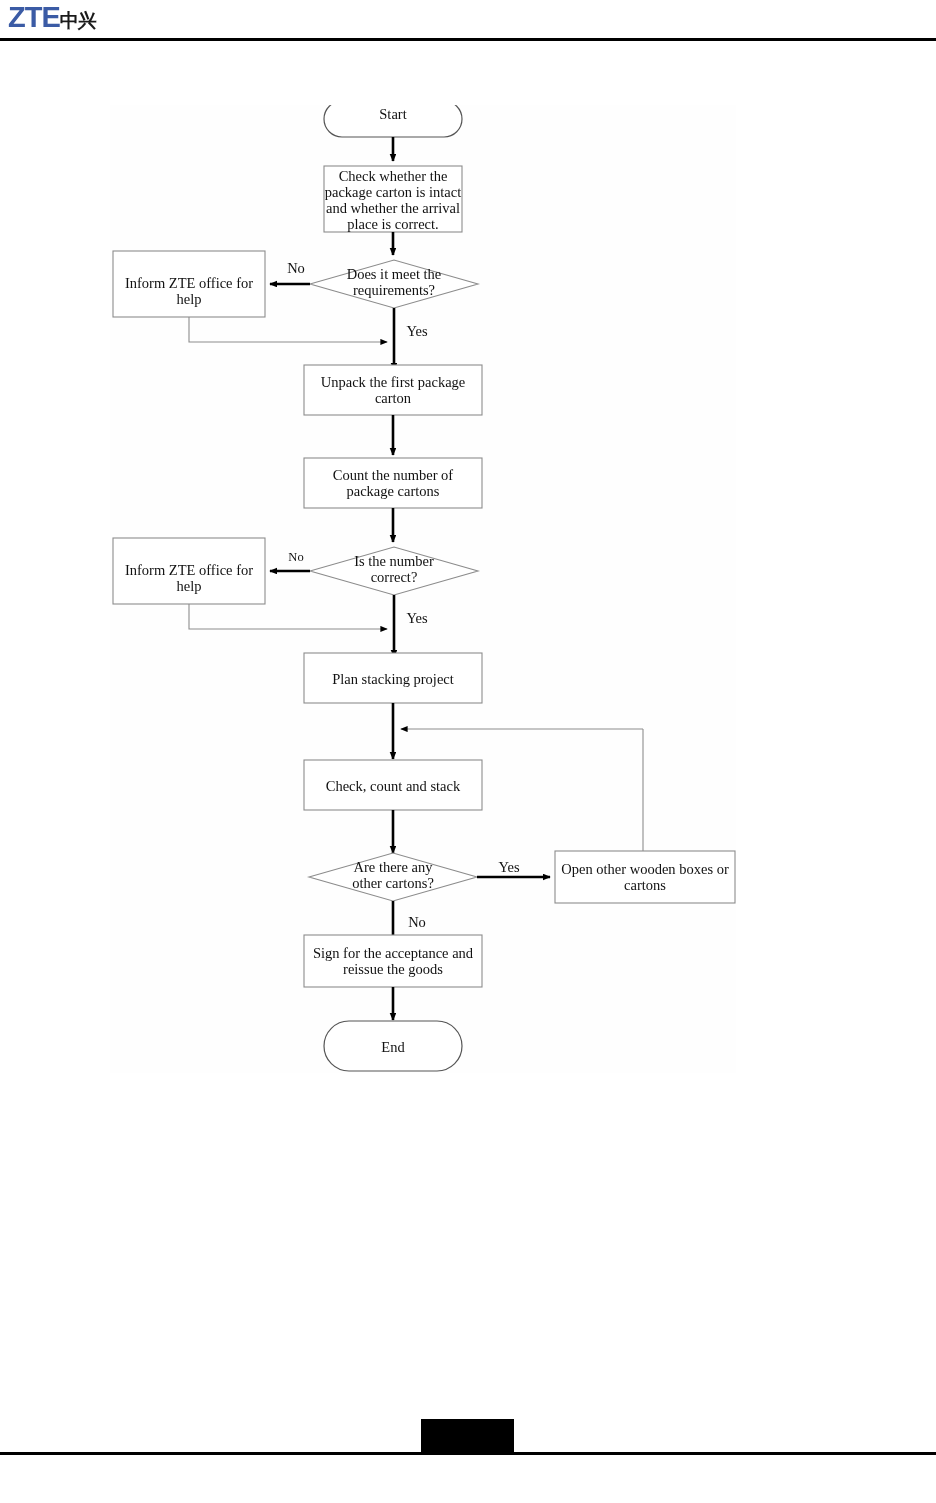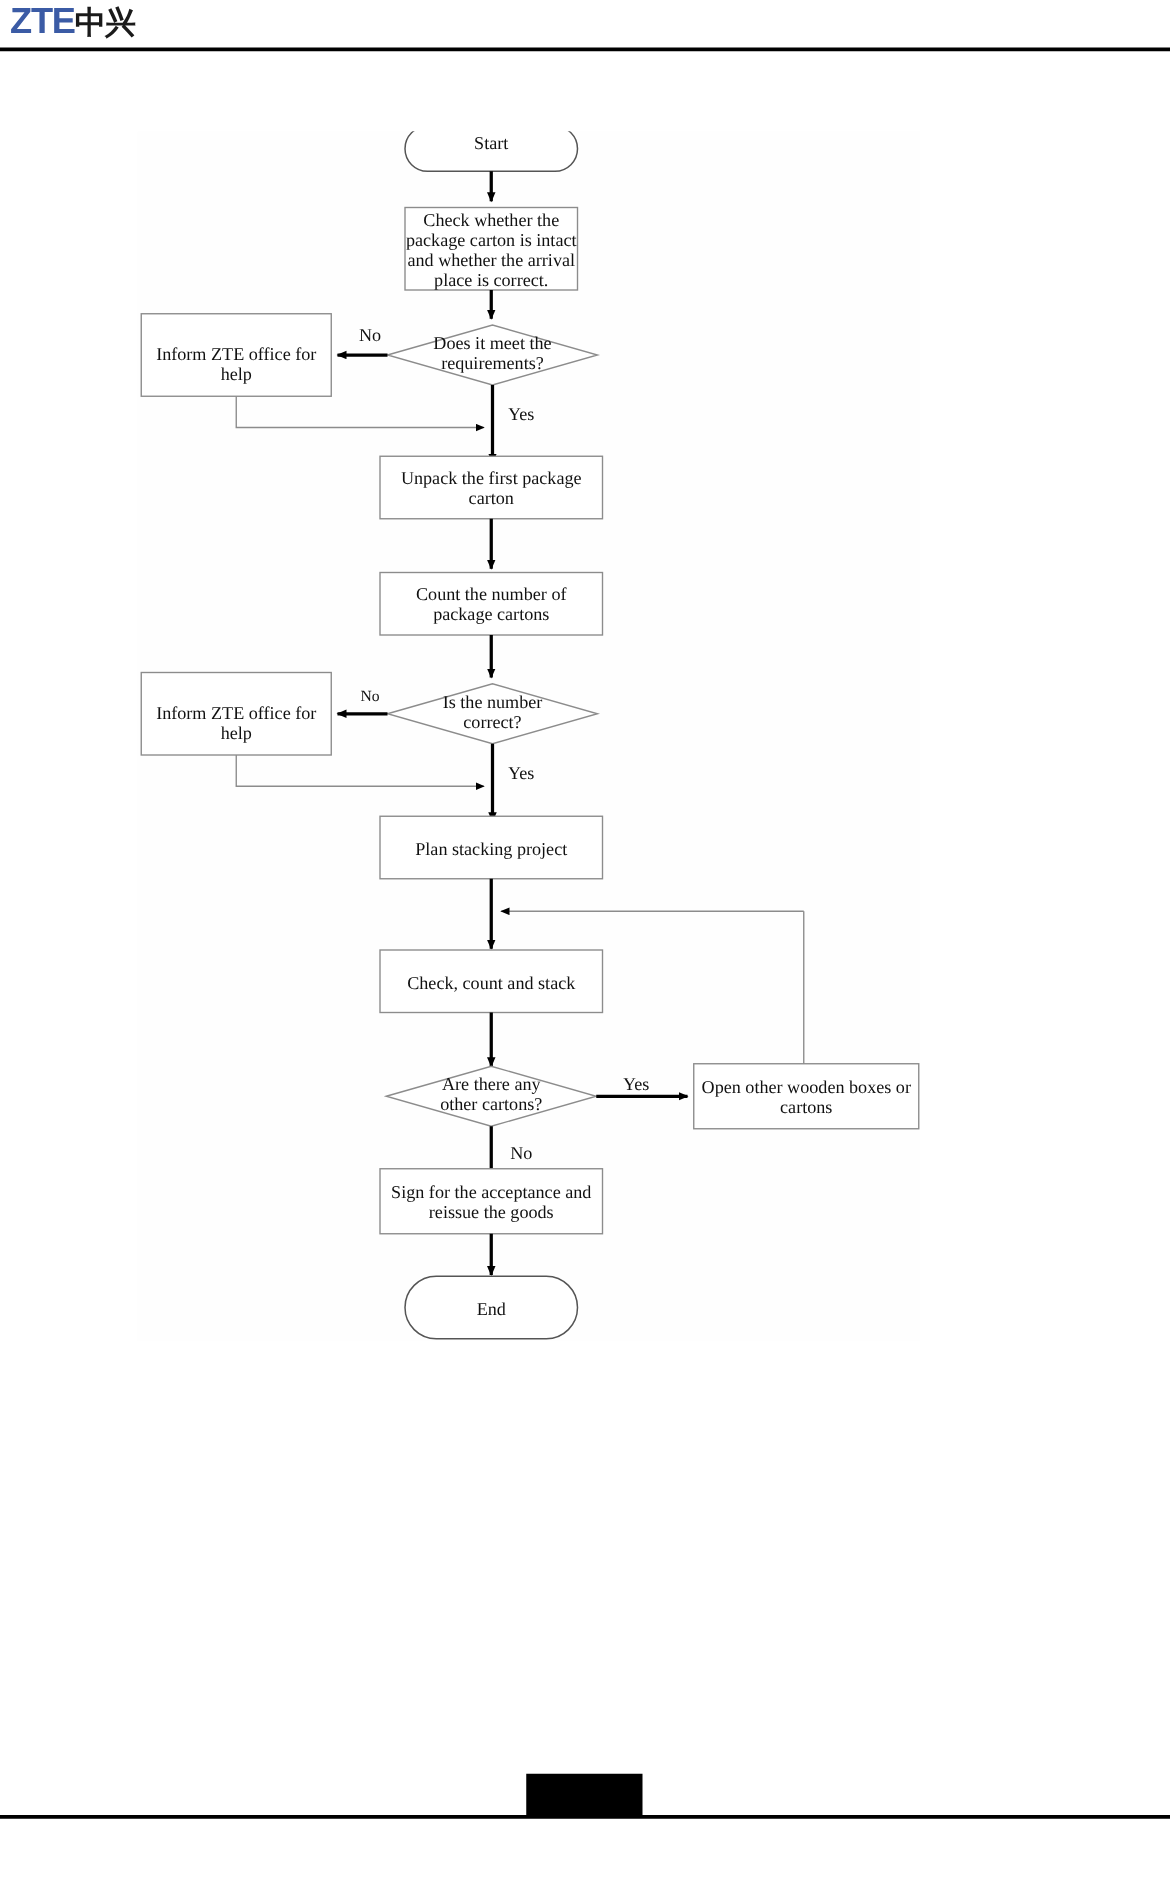--- a/index.html
+++ b/index.html
@@ -18,21 +18,21 @@
     position:absolute;left:0;top:0;width:936px;height:42px;
   }
   .logo{
     position:absolute;left:8px;top:2px;
     font-family:"Liberation Sans","DejaVu Sans",sans-serif;
     font-weight:bold;font-size:29px;letter-spacing:-1px;
     color:#3b5ba5;
     line-height:30px;
     white-space:nowrap;
   }
-  .logo .cn{color:#1a1a1a;font-size:25px;}
+  .logo .cn{color:#1a1a1a;font-size:19px;}
   #header-rule{
     position:absolute;left:0;top:38px;width:936px;height:3px;background:#000;
   }
 
   
   #footer-rule{
     position:absolute;left:0;top:1452px;width:936px;height:3px;background:#000;
   }
   #footer-redaction{
     position:absolute;left:421px;top:1419px;width:93px;height:33px;background:#000;

